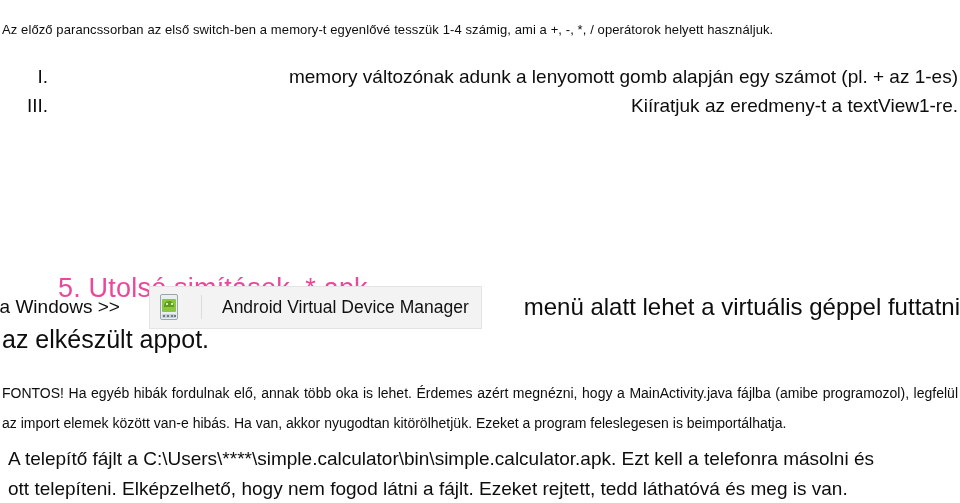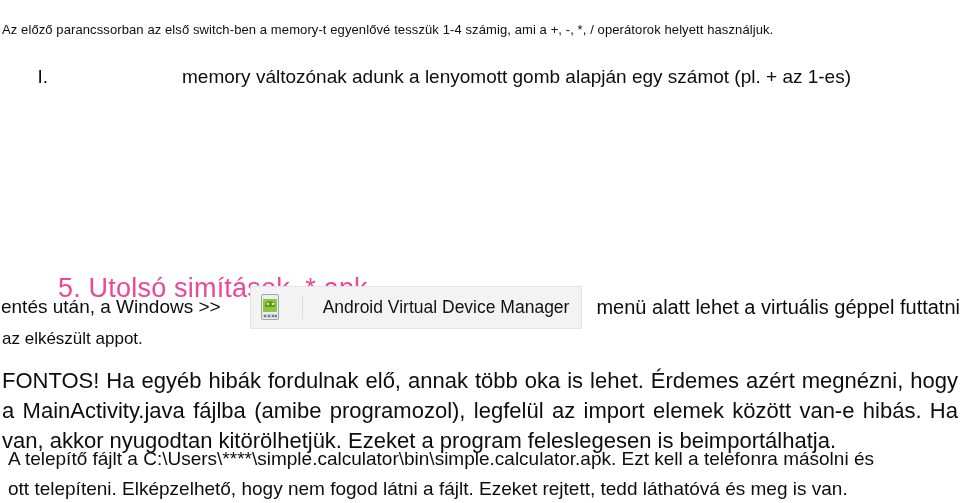--- a/index.html
+++ b/index.html
@@ -55,21 +55,21 @@
     min-width: 48px;
     text-align: right;
     padding-right: 0px;
     box-sizing: border-box;
     font-size: 19px;
   }
   .roman-text {
     flex: 1;
     padding-left: 27px;
     box-sizing: border-box;
-    text-align: center;
+    text-align: right;
     padding-right: 2px;
   }
 
   
   .section-heading {
     position: absolute;
     left: 58px;
     top: 249px;
     font-size: 27px;
     line-height: 34px;
@@ -169,36 +169,37 @@
     flex: 0 0 auto;
   }
   .avd-label {
     font-size: 17.5px;
     white-space: nowrap;
     color: #111111;
     padding-right: 4px;
   }
   .avd-post {
     white-space: nowrap;
-    font-size: 20px;
+    font-size: 24px;
+    margin-left: 28px;
   }
   .avd-second-line {
     white-space: nowrap;
-    font-size: 17px;
+    font-size: 25px;
     line-height: 28px;
     padding-top: 1px;
   }
 
   
   .fontos {
     position: absolute;
     left: 2px;
-    top: 344px;
+    top: 364px;
     width: 956px;
-    font-size: 22px;
+    font-size: 14px;
     line-height: 30px;
     text-align: justify;
     text-justify: inter-word;
   }
 
   
   .installer {
     position: absolute;
     left: 8px;
     top: 444px;
@@ -220,20 +221,24 @@
   <p class="intro">Az előző parancssorban az első switch-ben a memory-t egyenlővé tesszük 1-4 számig, ami a +, -, *, / operátorok helyett használjuk.</p>
 
   <div class="roman-list">
 
     <div class="roman-item">
       <span class="roman-marker">I.</span>
       <span class="roman-text">memory változónak adunk a lenyomott gomb alapján egy számot (pl. + az 1-es)</span>
     </div>
 
 
+    <div class="roman-item">
+      <span class="roman-marker">III.</span>
+      <span class="roman-text">Kiíratjuk az eredmeny-t a  textView1-re.</span>
+    </div>
 
   </div>
 
   <h2 class="section-heading">5.  Utolsó simítások, *.apk</h2>
 
   <div class="avd-para">
     <div class="avd-line">
       <span class="avd-pre">Mentés után, a Windows &gt;&gt;</span>
 
       <span class="avd-widget">

